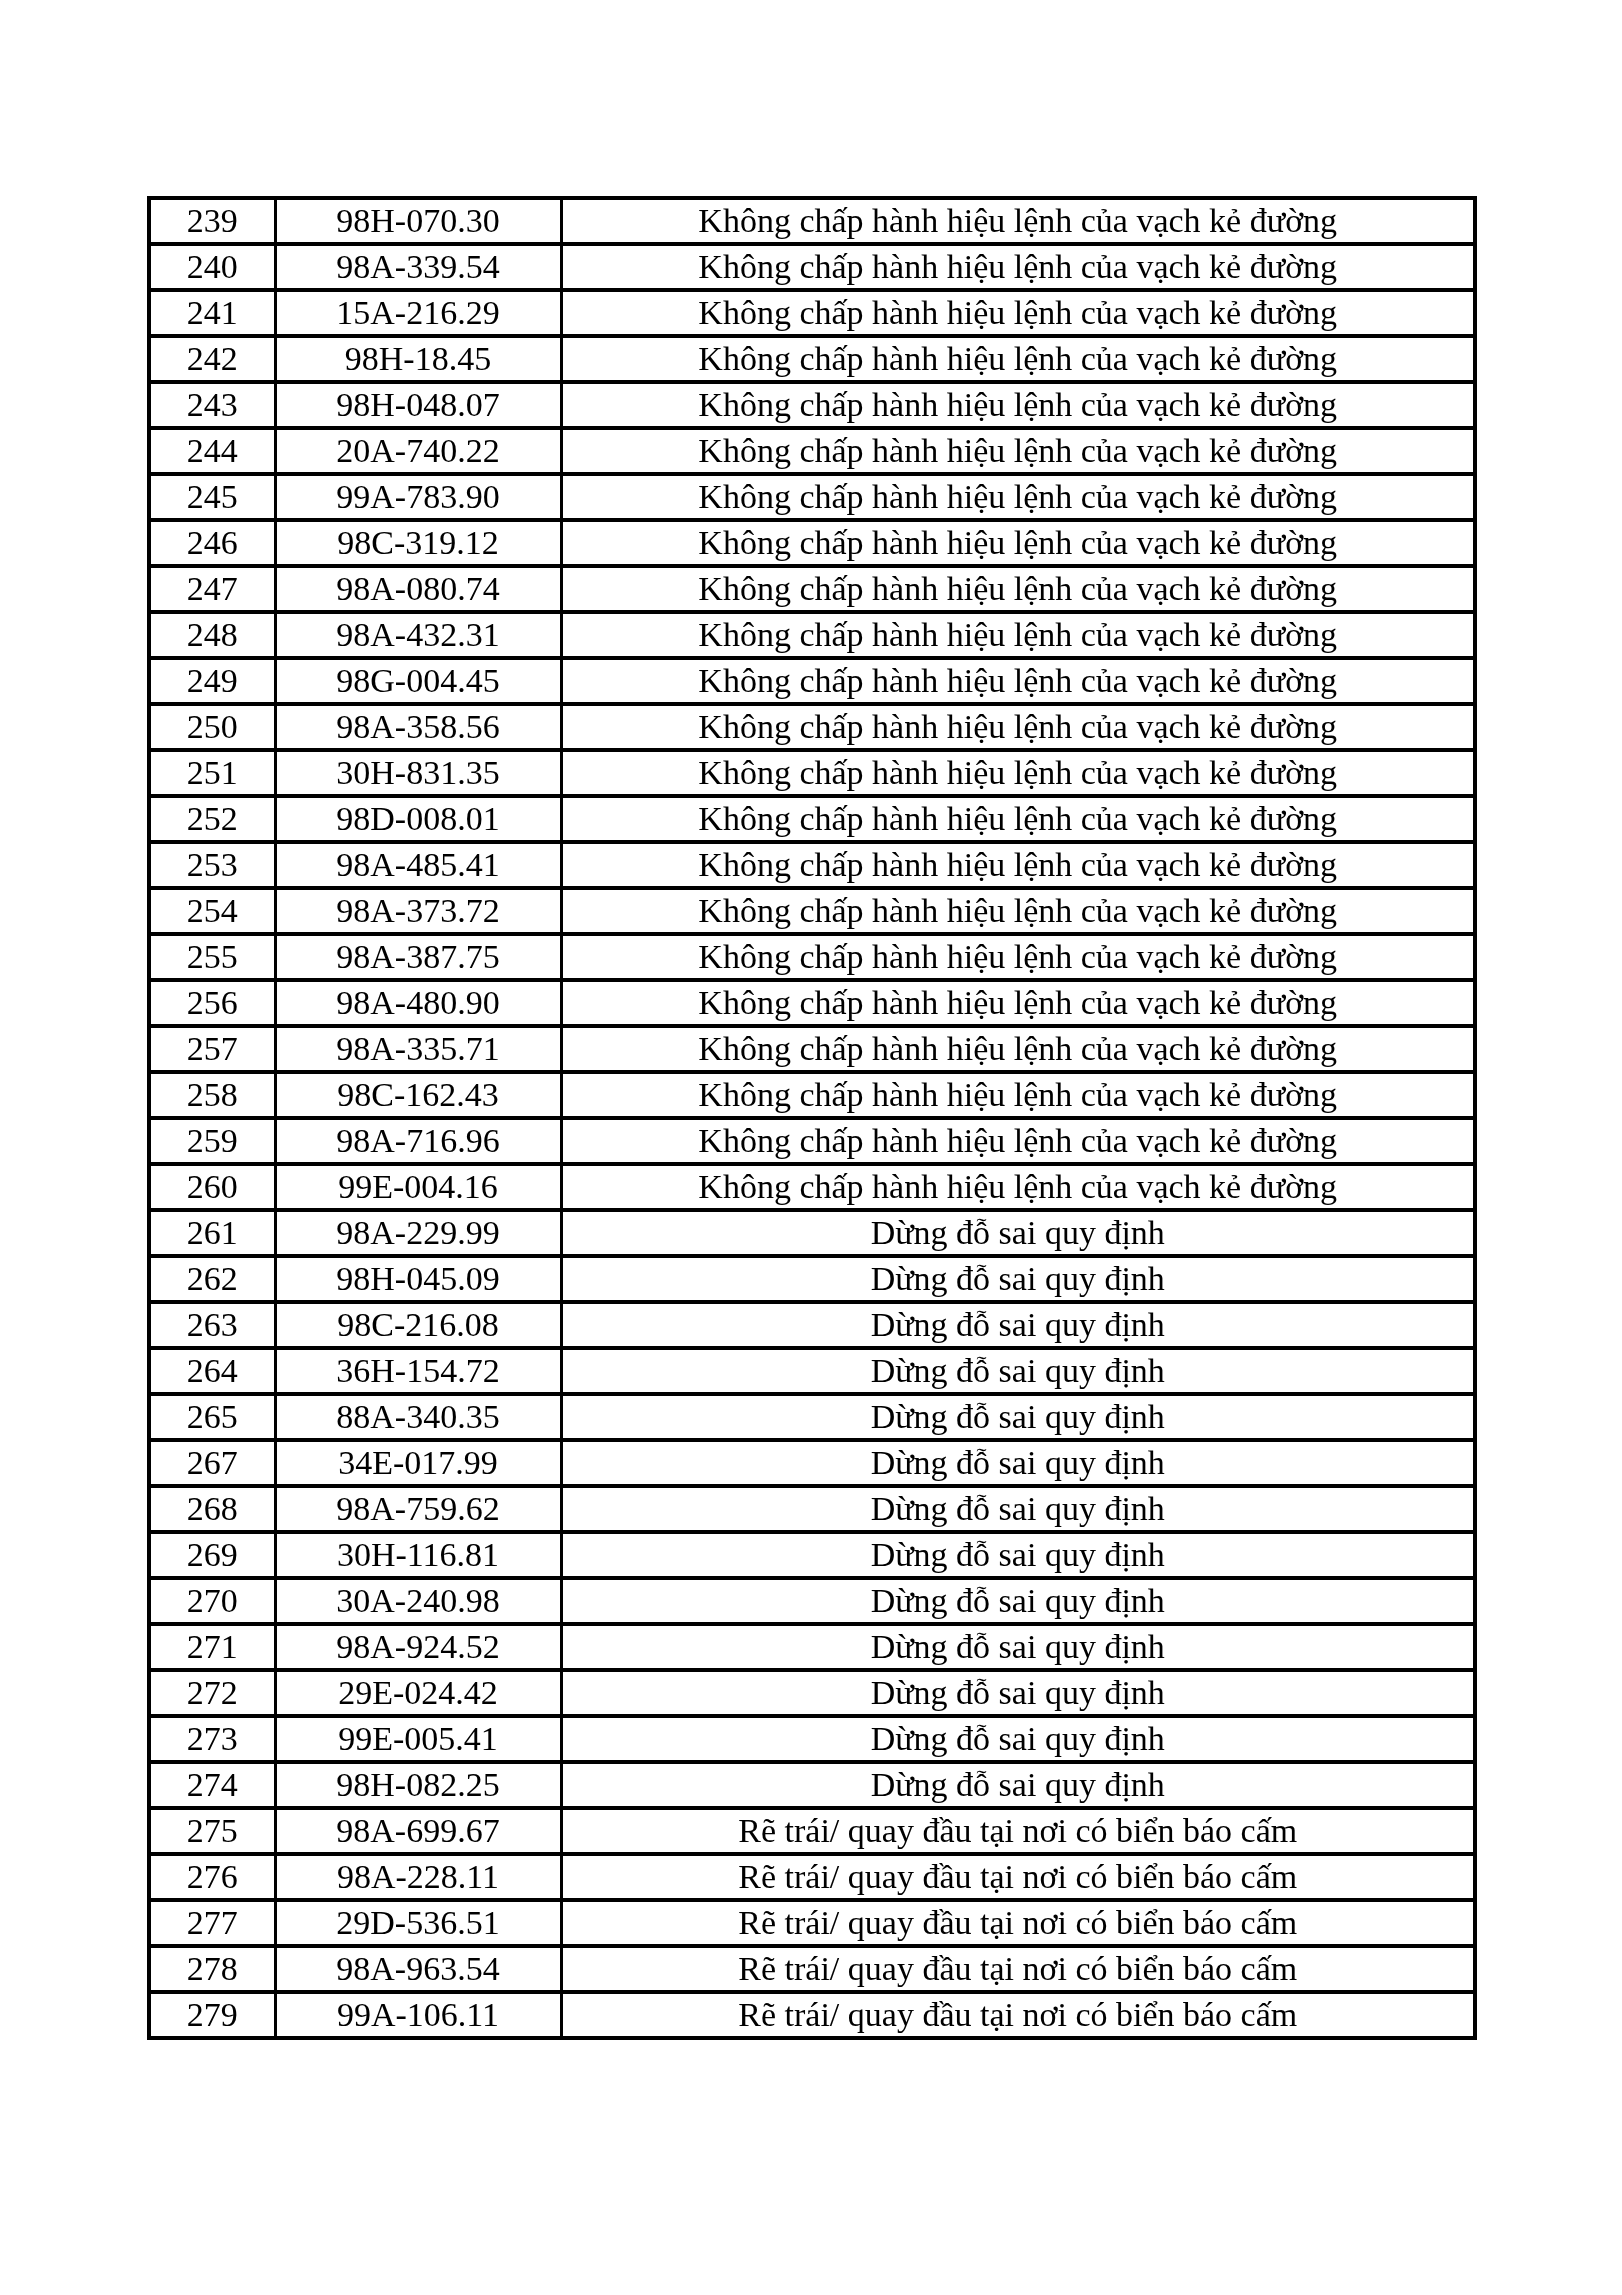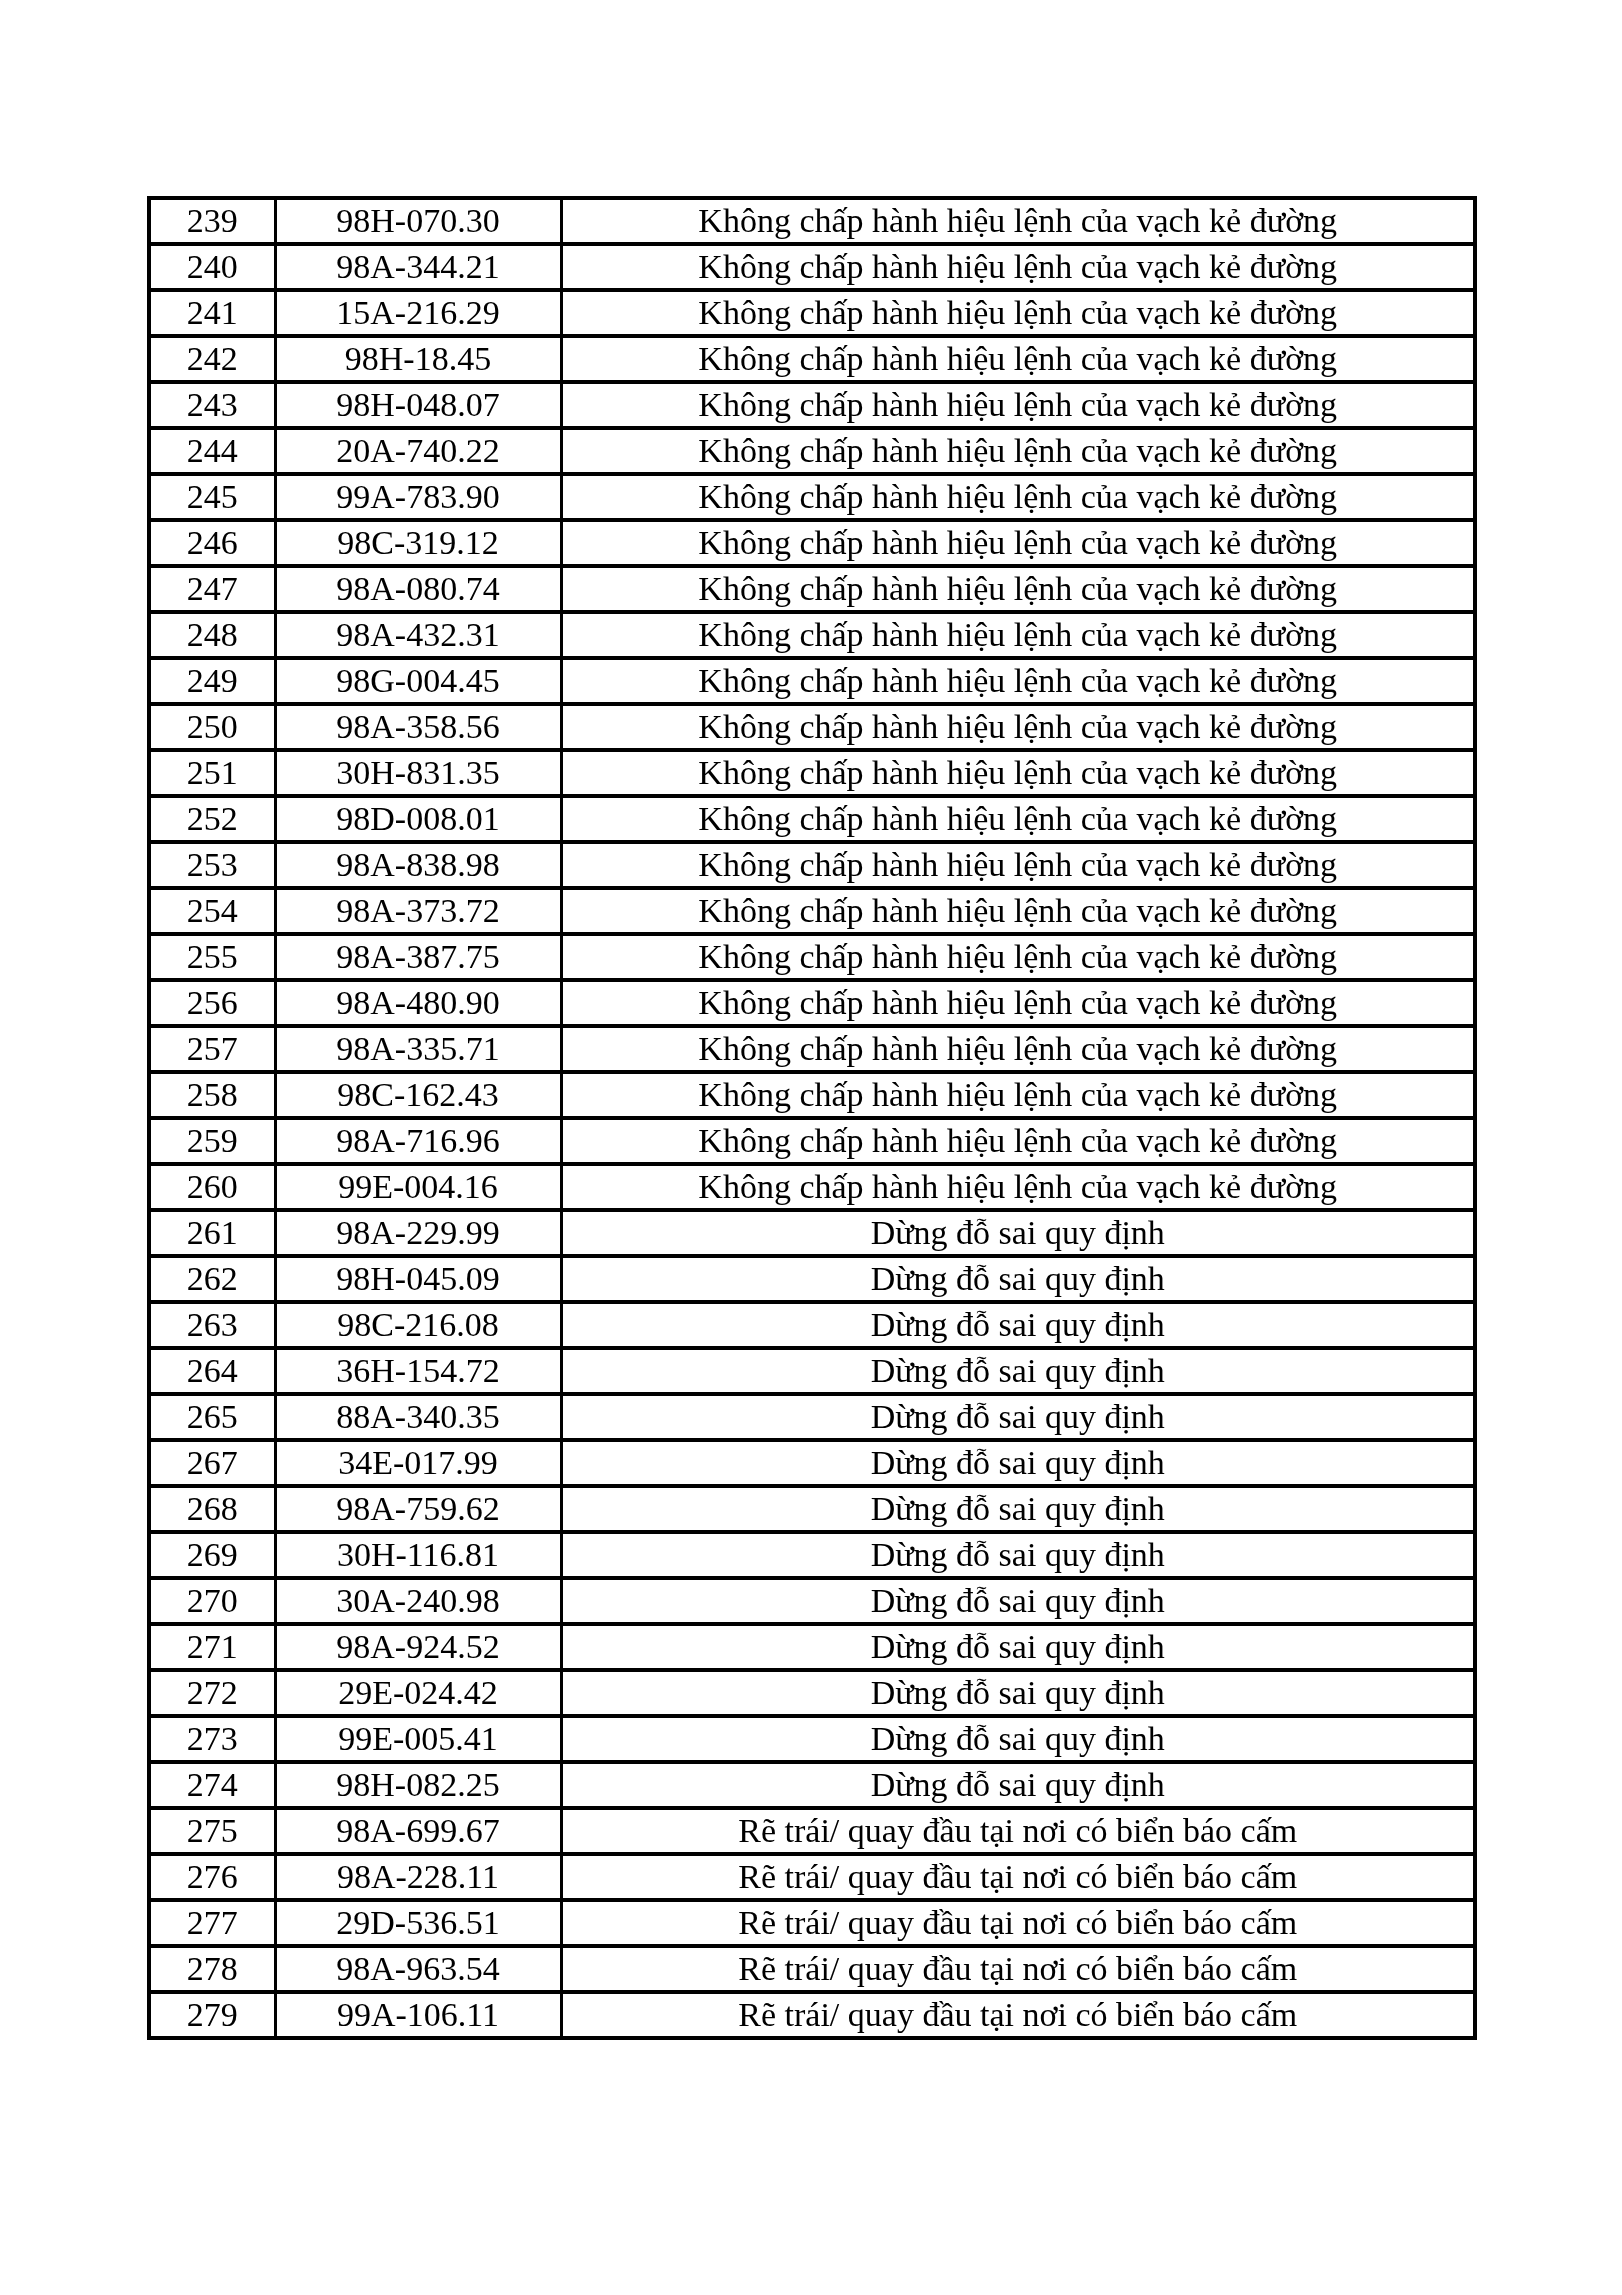--- a/index.html
+++ b/index.html
@@ -49,21 +49,21 @@
       <col class="c-violation">
     </colgroup>
     <tbody>
         <tr>
     <td class="col-index">239</td>
     <td class="col-plate">98H-070.30</td>
     <td class="col-violation">Không chấp hành hiệu lệnh của vạch kẻ đường</td>
   </tr>
         <tr>
     <td class="col-index">240</td>
-    <td class="col-plate">98A-344.21</td>
+    <td class="col-plate">98A-339.54</td>
     <td class="col-violation">Không chấp hành hiệu lệnh của vạch kẻ đường</td>
   </tr>
         <tr>
     <td class="col-index">241</td>
     <td class="col-plate">15A-216.29</td>
     <td class="col-violation">Không chấp hành hiệu lệnh của vạch kẻ đường</td>
   </tr>
         <tr>
     <td class="col-index">242</td>
     <td class="col-plate">98H-18.45</td>
@@ -114,21 +114,21 @@
     <td class="col-plate">30H-831.35</td>
     <td class="col-violation">Không chấp hành hiệu lệnh của vạch kẻ đường</td>
   </tr>
         <tr>
     <td class="col-index">252</td>
     <td class="col-plate">98D-008.01</td>
     <td class="col-violation">Không chấp hành hiệu lệnh của vạch kẻ đường</td>
   </tr>
         <tr>
     <td class="col-index">253</td>
-    <td class="col-plate">98A-838.98</td>
+    <td class="col-plate">98A-485.41</td>
     <td class="col-violation">Không chấp hành hiệu lệnh của vạch kẻ đường</td>
   </tr>
         <tr>
     <td class="col-index">254</td>
     <td class="col-plate">98A-373.72</td>
     <td class="col-violation">Không chấp hành hiệu lệnh của vạch kẻ đường</td>
   </tr>
         <tr>
     <td class="col-index">255</td>
     <td class="col-plate">98A-387.75</td>

